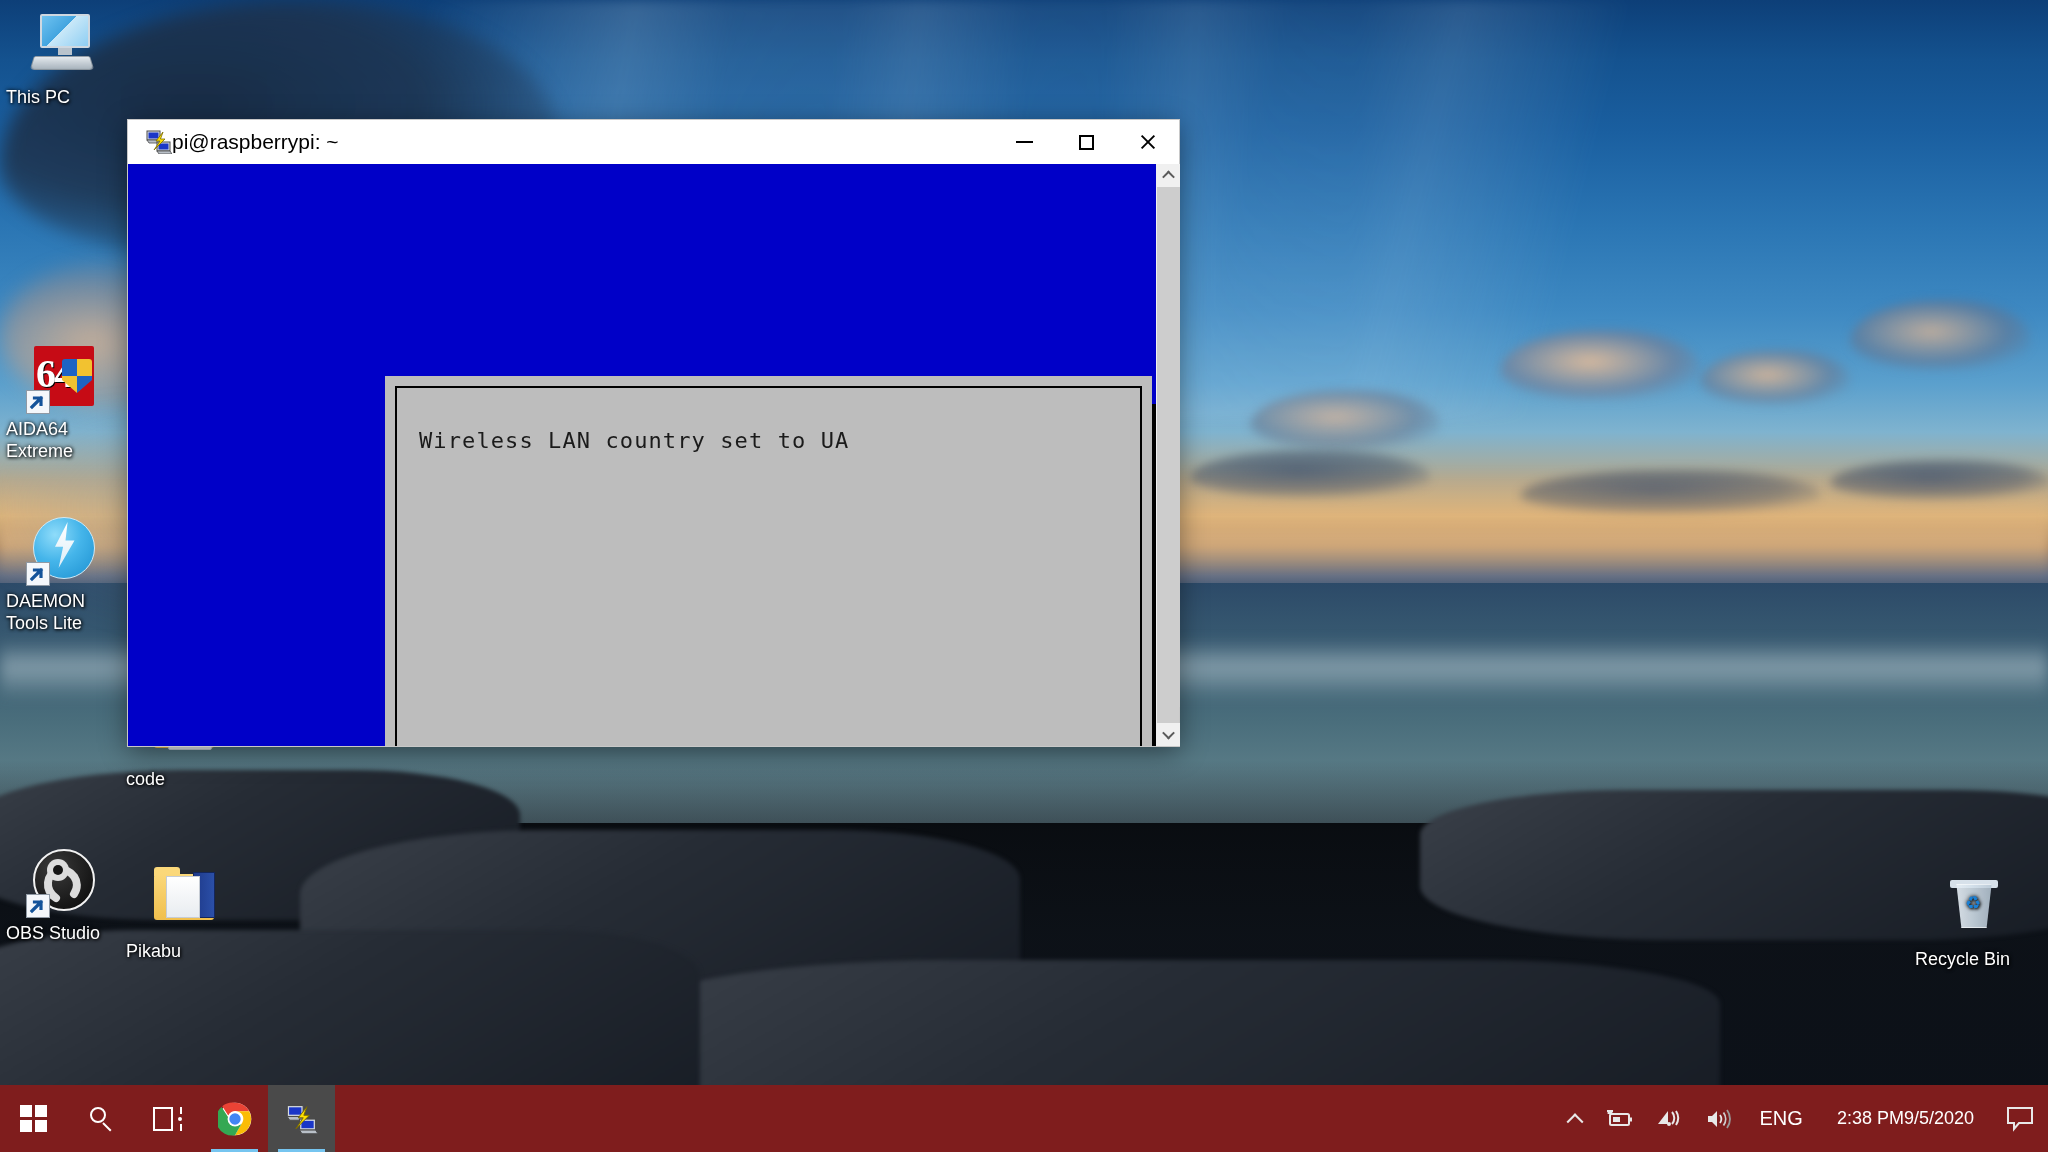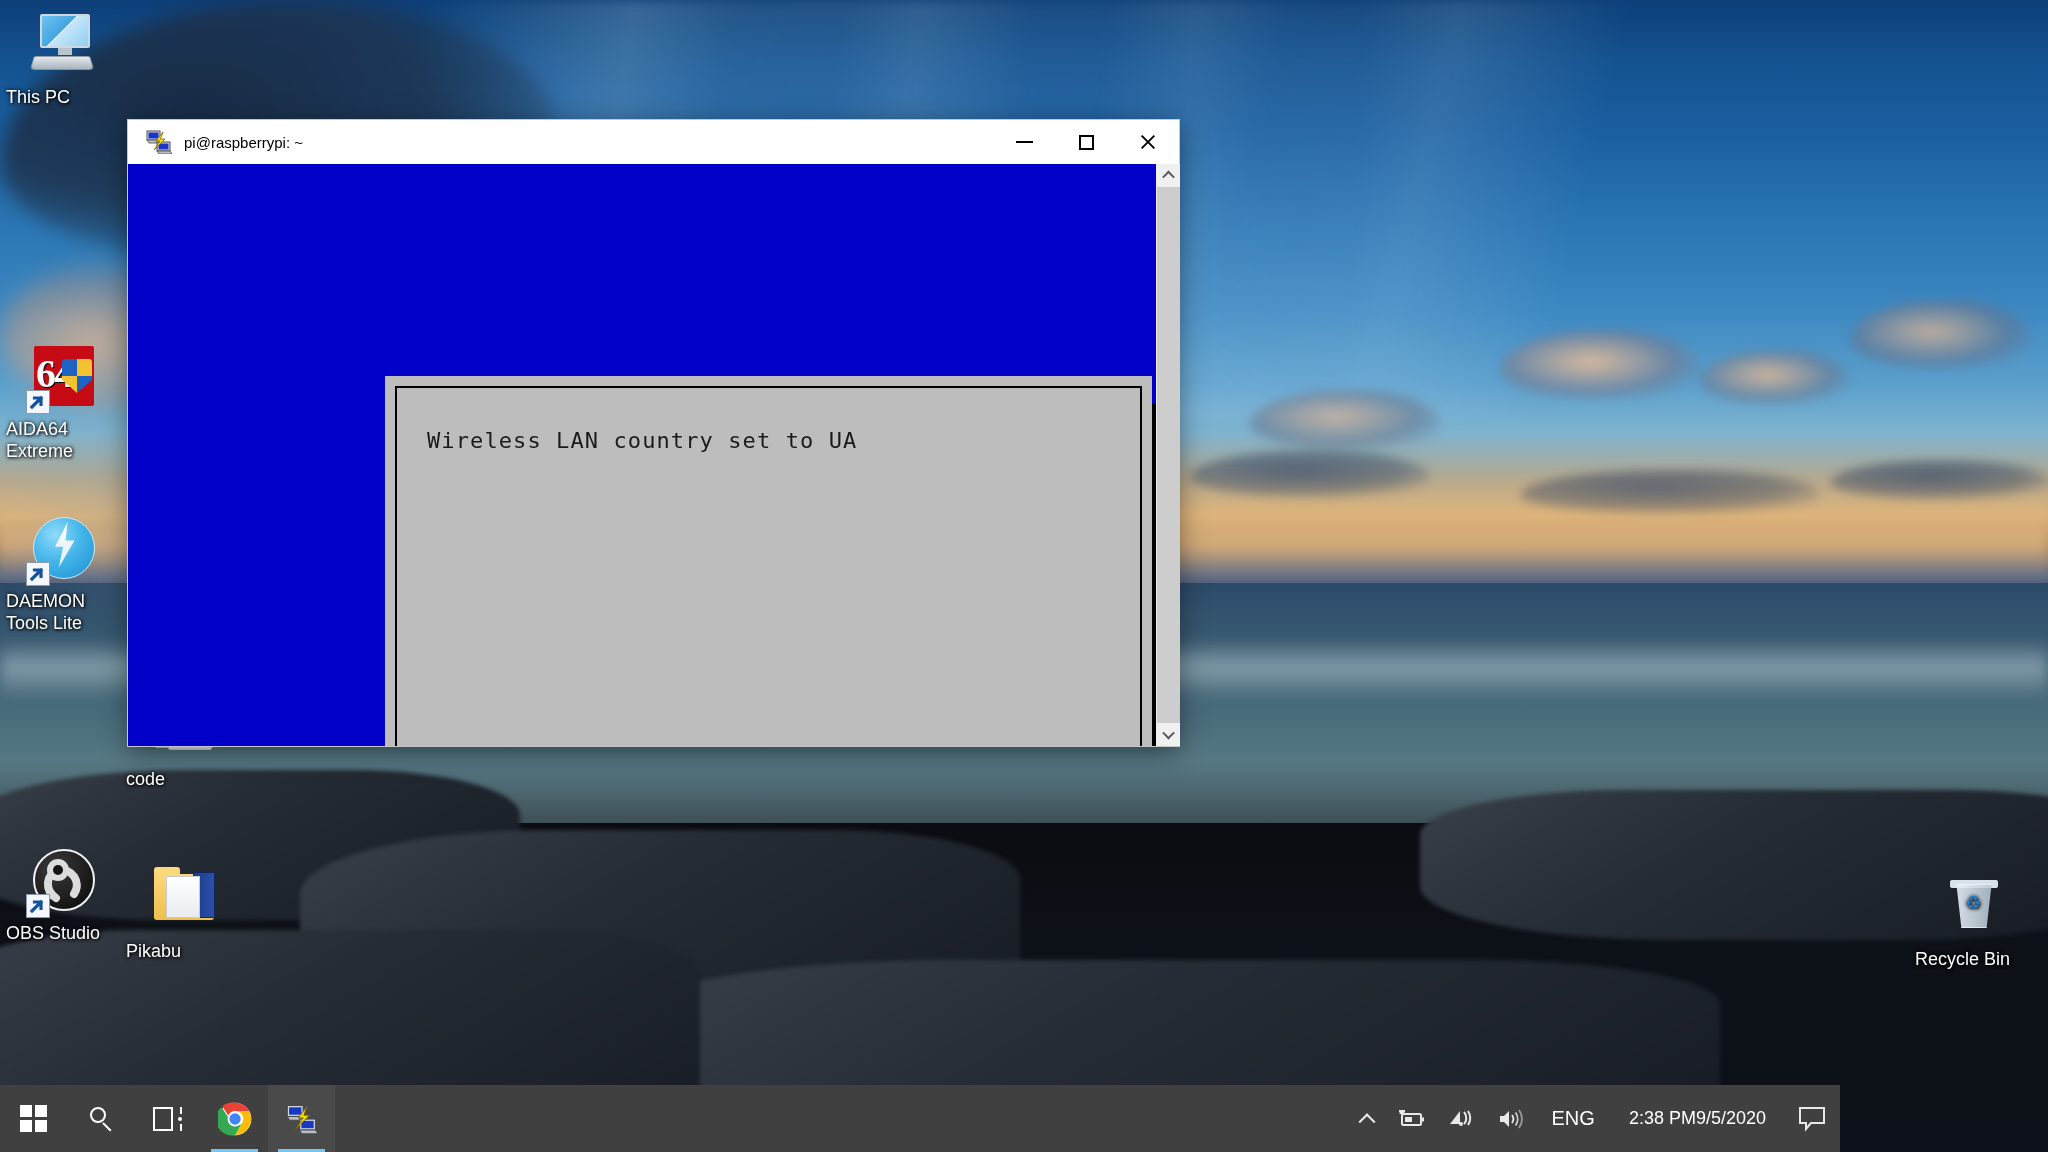--- a/index.html
+++ b/index.html
@@ -261,22 +261,22 @@
     box-shadow: 0 0 0 1px #c8c8c8, 0 6px 26px rgba(0,0,0,.45);
   }
   #term-titlebar {
     position: relative;
     height: 44px;
     background: #ffffff;
     display: flex; align-items: center;
   }
   #term-title-icon { margin-left: 18px; width: 26px; height: 24px; position: relative; }
   #term-title-text {
-    margin-left: 12px;
-    font-size: 15px;
+    margin-left: 0;
+    font-size: 21px;
     color: #000;
     font-family: "Liberation Sans", sans-serif;
   }
   .wc-group { margin-left: auto; display: flex; height: 44px; }
   .wc-btn {
     width: 62px; height: 44px;
     display: flex; align-items: center; justify-content: center;
     cursor: default;
   }
   .wc-min { width: 17px; height: 2px; background: #000; }
@@ -309,21 +309,21 @@
     background: #bdbdbd;
     padding: 10px;
   }
   #dialog-inner {
     position: absolute; left: 10px; top: 10px;
     width: 747px; height: 455px;
     border: 2px solid #000;
     background: #bdbdbd;
   }
   #dlg-text {
-    position: absolute; left: 30px; top: 40px;
+    position: absolute; left: 22px; top: 40px;
     font-family: "DejaVu Sans Mono", "Liberation Mono", monospace;
     font-size: 22px;
     letter-spacing: 1.1px;
     color: #1b1b1b;
     white-space: pre;
   }
 
   
   #term-scroll {
     position: absolute; right: 0; top: 44px;
@@ -345,22 +345,22 @@
   #sb-thumb {
     position: absolute; left: 0; top: 23px;
     width: 23px; height: 520px;
     background: #cdcdcd;
     cursor: default;
   }
 
   
   #taskbar {
     position: absolute; left: 0; bottom: 0;
-    width: 1840px; height: 67px;
-    background: #404040;
+    width: 2048px; height: 67px;
+    background: #7f1d1d;
     display: flex; align-items: stretch;
     color: #fff;
   }
   .tb-btn {
     width: 67px;
     display: flex; align-items: center; justify-content: center;
     position: relative;
     cursor: default;
   }
   #tb-app-putty.active { background: #4a4a4a; }

